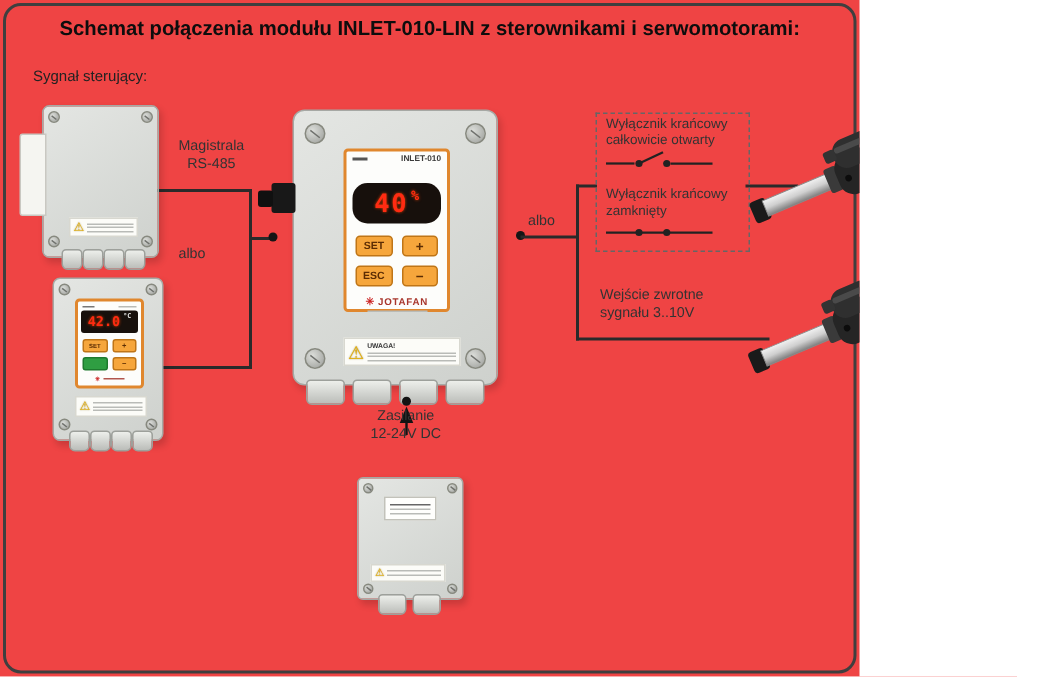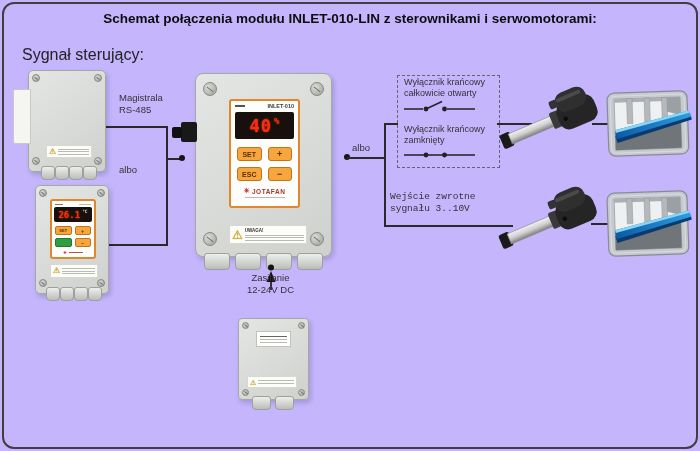--- a/index.html
+++ b/index.html
@@ -1,20 +1,20 @@
 <!DOCTYPE html>
 <html><head>
 <meta charset="utf-8">
 <style>
   html,body{margin:0;padding:0;background:#fff;}
-  .canvas{position:relative;width:700px;height:451px;background:#c4b5fd;overflow:hidden;
+  .canvas{position:relative;width:573px;height:451px;background:#ef4444;overflow:hidden;
           font-family:"Liberation Sans",sans-serif;color:#222;}
   .frame{position:absolute;left:2px;top:2px;right:2px;bottom:2px;border:2px solid #3f3f3f;border-radius:12px;}
   .title{position:absolute;top:11px;left:0;right:0;text-align:center;font-size:13.5px;font-weight:bold;color:#0d0d0d;}
-  .subtitle{position:absolute;left:22px;top:46px;font-size:16px;color:#222;}
+  .subtitle{position:absolute;left:22px;top:46px;font-size:10px;color:#222;}
   .lbl{position:absolute;font-size:9.5px;line-height:1.25;color:#333;}
   .sm{font-size:9px;}
   .ctr{text-align:center;}
   .hl{position:absolute;height:1.5px;background:#2a2a2a;}
   .vl{position:absolute;width:1.5px;background:#2a2a2a;}
   .dot{position:absolute;width:6px;height:6px;border-radius:50%;background:#151515;}
   .dashed-box{position:absolute;left:397px;top:75px;width:101px;height:91px;border:1px dashed #666;}
   .device{position:absolute;background:linear-gradient(145deg,#e4e6e3,#ced1cd);border:1px solid #a6a8a4;
           border-radius:5px;box-shadow:2px 3px 5px rgba(0,0,0,.16);}
   .screw{position:absolute;border-radius:50%;background:radial-gradient(circle at 35% 35%,#dcdeda,#9b9d99);border:1px solid #87897f;}
@@ -51,21 +51,21 @@
   <div class="dot" style="left:179px;top:155px;"></div>
   <div class="dot" style="left:344px;top:154px;"></div>
   <div class="hl" style="left:347px;top:157px;width:38px;"></div>
   <div class="vl" style="left:384px;top:123px;height:104px;"></div>
   <div class="hl" style="left:384px;top:123px;width:14px;"></div>
   <div class="hl" style="left:384px;top:225px;width:129px;"></div>
   <div class="hl" style="left:497px;top:123px;width:35px;"></div>
   <div class="hl" style="left:592px;top:123px;width:19px;"></div>
   <div class="hl" style="left:591px;top:223px;width:20px;"></div>
 
-  <div class="lbl" style="left:119px;top:92px;">
+  <div class="lbl" style="left:119px;top:92px;text-align:center;">
     <span>Magistrala</span><br>
     <span>RS-485</span>
   </div>
   <div class="lbl" style="left:119px;top:164px;">albo</div>
   <div class="lbl" style="left:352px;top:142px;">albo</div>
 
   <div class="dashed-box"></div>
   <div class="lbl sm" style="left:404px;top:77px;">
     <span>Wyłącznik krańcowy</span><br>
     <span>całkowicie otwarty</span>
@@ -80,21 +80,21 @@
   <div class="lbl sm" style="left:404px;top:124px;">
     <span>Wyłącznik krańcowy</span><br>
     <span>zamknięty</span>
   </div>
   <svg style="left:401px;top:149px;" width="80" height="12" viewBox="0 0 80 12">
     <line x1="3" y1="6" x2="74" y2="6" stroke="#222" stroke-width="1.5"></line>
     <circle cx="25" cy="6" r="2.4" fill="#222"></circle>
     <circle cx="43.5" cy="6" r="2.4" fill="#222"></circle>
   </svg>
 
-  <div class="lbl" style="left:390px;top:191px;font-family:Liberation Mono, monospace;">
+  <div class="lbl" style="left:400px;top:191px;">
     <span>Wejście zwrotne</span><br>
     <span>sygnału 3..10V</span>
   </div>
 
   <div class="device" style="left:28px;top:70px;width:76px;height:100px;">
     <div style="position:absolute;left:-16px;top:18px;width:16px;height:53px;background:#f5f5f1;border:1px solid #c9c8c2;border-radius:2px 0 0 2px;"></div>
     <div class="screw" style="left:3px;top:3px;width:6px;height:6px;"></div>
     <div class="screw" style="right:3px;top:3px;width:6px;height:6px;"></div>
     <div class="screw" style="left:3px;bottom:6px;width:6px;height:6px;"></div>
     <div class="screw" style="right:3px;bottom:6px;width:6px;height:6px;"></div>
@@ -116,21 +116,21 @@
     <div class="screw" style="left:3px;top:3px;width:6px;height:6px;"></div>
     <div class="screw" style="right:3px;top:3px;width:6px;height:6px;"></div>
     <div class="screw" style="left:3px;bottom:6px;width:6px;height:6px;"></div>
     <div class="screw" style="right:3px;bottom:6px;width:6px;height:6px;"></div>
     <div class="fpanel" style="left:14px;top:13px;width:46px;height:60px;">
       <div style="display:flex;justify-content:space-between;padding:2px 3px 0;">
         <div class="hairline" style="width:8px;margin-top:1px;background:#777;"></div>
         <div class="hairline" style="width:12px;margin-top:1px;"></div>
       </div>
       <div class="led" style="margin:2px 2px 0;height:15px;">
-        <span class="val" style="font-size:9px;">26.1</span>
+        <span class="val" style="font-size:9px;">42.0</span>
         <span class="unit" style="font-size:4.5px;color:#e4e4e4;align-self:flex-start;margin-top:2px;">°C</span>
       </div>
       <div style="display:grid;grid-template-columns:1fr 1fr;gap:3px;margin:4px 3px 0;">
         <div class="btn" style="height:9px;font-size:4px;">SET</div>
         <div class="btn" style="height:9px;font-size:5px;">+</div>
         <div class="btn green" style="height:9px;"></div>
         <div class="btn" style="height:9px;font-size:5px;">−</div>
       </div>
       <div class="brand" style="margin-top:3px;">
           <span class="star" style="font-size:4px;">✳</span>
@@ -156,21 +156,21 @@
     <div style="position:absolute;left:-24px;top:53px;width:10px;height:11px;background:#101010;border-radius:2px;"></div>
     <div class="screw" style="left:7px;top:8px;width:12px;height:12px;"></div>
     <div class="screw" style="right:7px;top:8px;width:12px;height:12px;"></div>
     <div class="screw" style="left:7px;bottom:10px;width:12px;height:12px;"></div>
     <div class="screw" style="right:7px;bottom:10px;width:12px;height:12px;"></div>
     <div class="fpanel" style="left:33px;top:25px;width:71px;height:109px;">
       <div style="display:flex;justify-content:space-between;align-items:center;padding:2px 4px 0;">
         <div class="hairline" style="width:10px;background:#555;height:2px;"></div>
         <span style="font-size:5.5px;font-weight:bold;color:#3a3a3a;">INLET-010</span>
       </div>
-      <div class="led" style="margin:3px 4px 0;height:27px;">
+      <div class="led" style="margin:13px 4px 0;height:27px;border-radius:10px;">
         <span class="val" style="font-size:17px;letter-spacing:1px;">40</span>
         <span class="unit val" style="font-size:9px;align-self:flex-start;margin-top:4px;">%</span>
       </div>
       <div style="display:grid;grid-template-columns:1fr 1fr;gap:6px;margin:8px 6px 0;">
         <div class="btn" style="height:14px;font-size:7px;border-radius:3px;">SET</div>
         <div class="btn" style="height:14px;font-size:9px;border-radius:3px;">+</div>
         <div class="btn" style="height:14px;font-size:7px;border-radius:3px;">ESC</div>
         <div class="btn" style="height:14px;font-size:9px;border-radius:3px;">−</div>
       </div>
       <div class="brand" style="margin-top:6px;font-size:6.5px;letter-spacing:.5px;">

